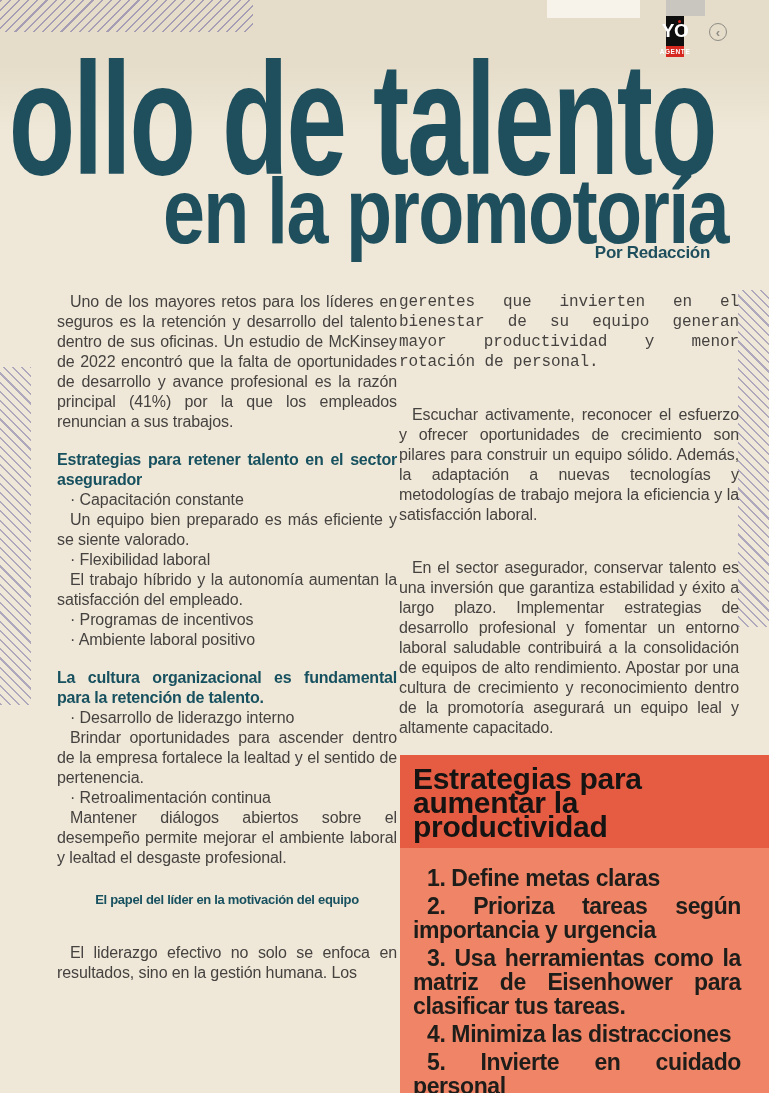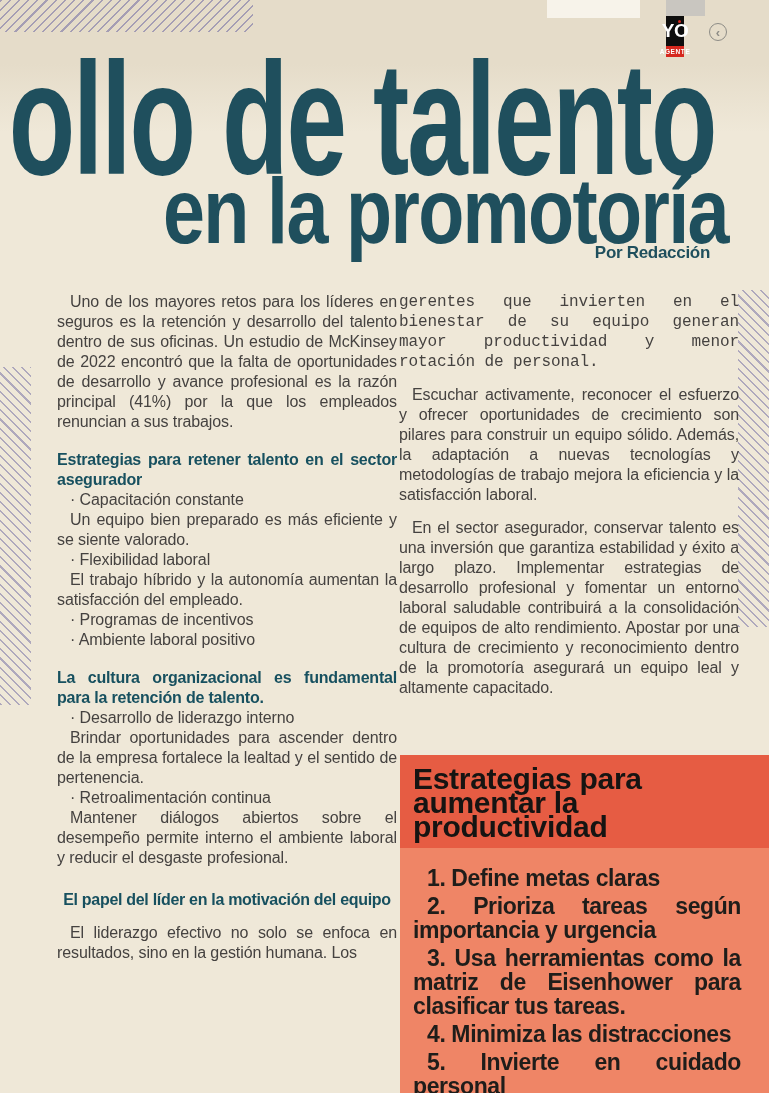--- a/index.html
+++ b/index.html
@@ -37,27 +37,27 @@
     transform:scaleX(.68); transform-origin:100% 0;}
   .subhead{top:165px; right:41px; font-size:92px; line-height:1; letter-spacing:-2px;
     transform:scaleX(.82); transform-origin:100% 0;}
   .byline{top:243px; right:59px; font-size:17px; letter-spacing:-.3px;}
   
   .col{position:absolute; top:292px; width:340px; font-size:16px; line-height:20px; color:#454240;
     text-align:justify; letter-spacing:-.1px;}
   .col-left{left:57px;}
   .col-right{left:399px;}
   .blk{margin:0;}
-  .blk-p{text-indent:13px; margin-top:13px;}
+  .blk-p{text-indent:13px; margin-top:33px;}
   .blk-p0{margin-top:0;font-family:Liberation Mono, monospace;}
   .blk-pf{text-indent:13px;}
   .blk-b{text-indent:13px;}
   .blk-h{font-weight:700; color:#17505f; margin-top:18px; letter-spacing:-.2px;}
   .blk-hc{font-weight:700; color:#17505f; margin-top:22px; text-align:center; white-space:nowrap;
-    font-size:16px; letter-spacing:-.3px;}
+    font-size:13px; letter-spacing:-.3px;}
   .blk:first-child{margin-top:0;}
   
   .promo{position:absolute; left:400px; top:755px; width:369px; height:338px; background:#ef8566; box-sizing:border-box;}
   .promo-header{background:#e65c43; padding:12px 16px 9px 13px;}
   .promo-title{margin:0; color:#161412; font-weight:700; font-size:30px; line-height:24px; letter-spacing:-.3px;}
   .promo-body{padding:18px 28px 0 13px; color:#1f1d1a; font-weight:700; font-size:23px; line-height:24px;
     letter-spacing:-.4px; text-align:justify;}
   .promo-item{text-indent:14px; margin-bottom:4px;}
   .promo-source{text-indent:8px; margin-top:2px;}
 </style>
@@ -91,21 +91,21 @@
       <div class="blk blk-b">· Capacitación constante</div>
       <div class="blk blk-pf">Un equipo bien preparado es más eficiente y se siente valorado.</div>
       <div class="blk blk-b">· Flexibilidad laboral</div>
       <div class="blk blk-pf">El trabajo híbrido y la autonomía aumentan la satisfacción del empleado.</div>
       <div class="blk blk-b">· Programas de incentivos</div>
       <div class="blk blk-b">· Ambiente laboral positivo</div>
       <div class="blk blk-h">La cultura organizacional es fundamental para la retención de talento.</div>
       <div class="blk blk-b">· Desarrollo de liderazgo interno</div>
       <div class="blk blk-pf">Brindar oportunidades para ascender dentro de la empresa fortalece la lealtad y el sentido de pertenencia.</div>
       <div class="blk blk-b">· Retroalimentación continua</div>
-      <div class="blk blk-pf">Mantener diálogos abiertos sobre el desempeño permite interno el ambiente laboral y reducir el desgaste profesional.</div>
+      <div class="blk blk-pf">Mantener diálogos abiertos sobre el desempeño permite mejorar el ambiente laboral y lealtad el desgaste profesional.</div>
       <div class="blk blk-hc">El papel del líder en la motivación del equipo</div>
       <div class="blk blk-p">El liderazgo efectivo no solo se enfoca en resultados, sino en la gestión humana. Los</div>
     </div>
   <div class="col col-right">
       <div class="blk blk-p0">gerentes que invierten en el bienestar de su equipo generan mayor productividad y menor rotación de personal.</div>
       <div class="blk blk-p">Escuchar activamente, reconocer el esfuerzo y ofrecer oportunidades de crecimiento son pilares para construir un equipo sólido. Además, la adaptación a nuevas tecnologías y metodologías de trabajo mejora la eficiencia y la satisfacción laboral.</div>
       <div class="blk blk-p">En el sector asegurador, conservar talento es una inversión que garantiza estabilidad y éxito a largo plazo. Implementar estrategias de desarrollo profesional y fomentar un entorno laboral saludable contribuirá a la consolidación de equipos de alto rendimiento. Apostar por una cultura de crecimiento y reconocimiento dentro de la promotoría asegurará un equipo leal y altamente capacitado.</div>
     </div>
 
   <div class="promo">

